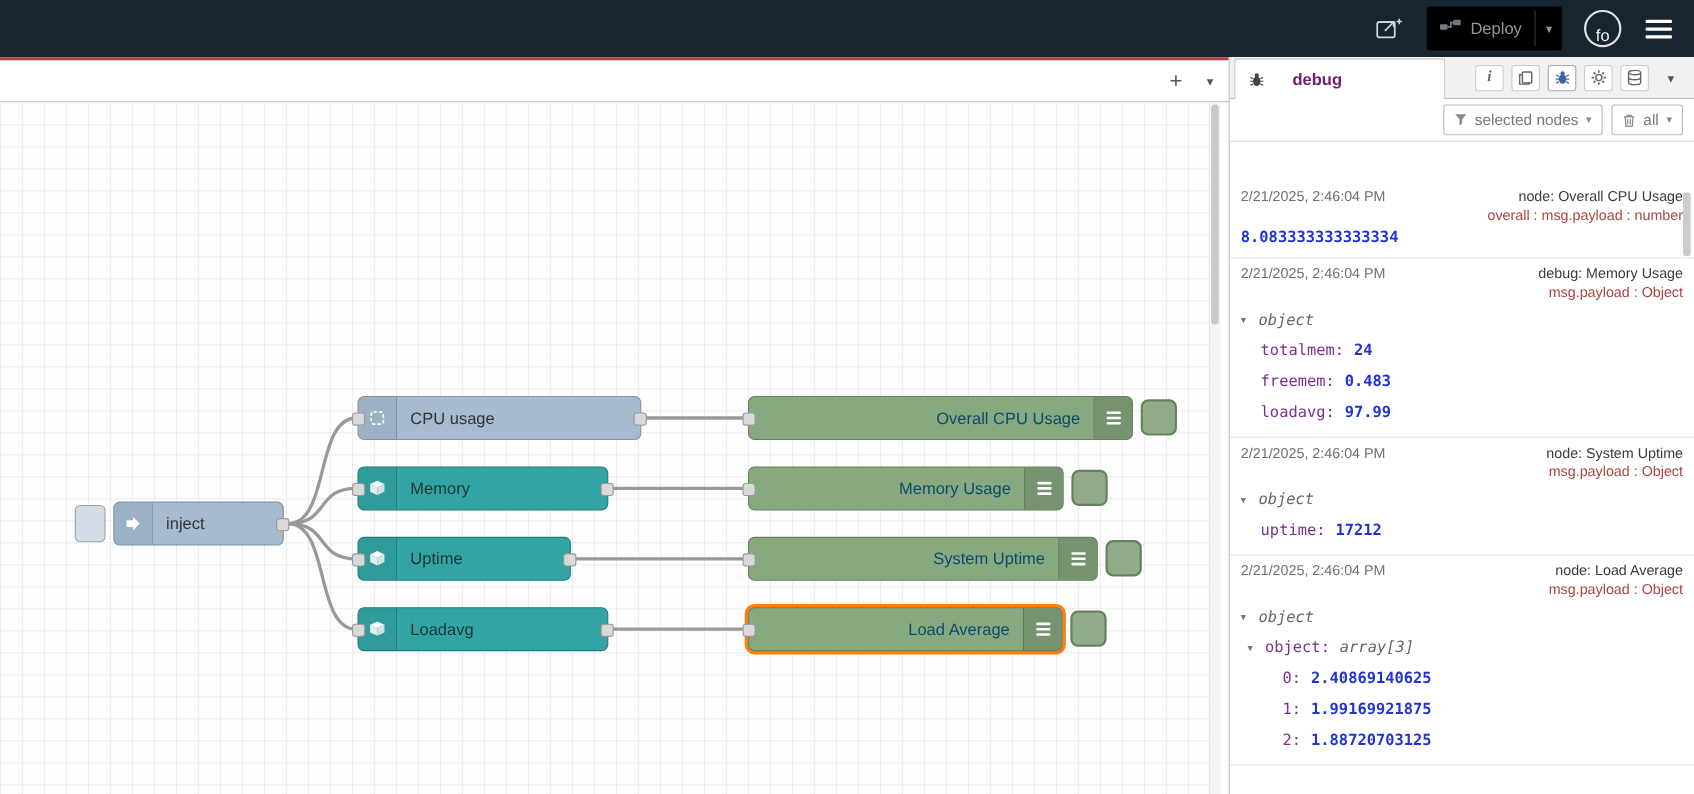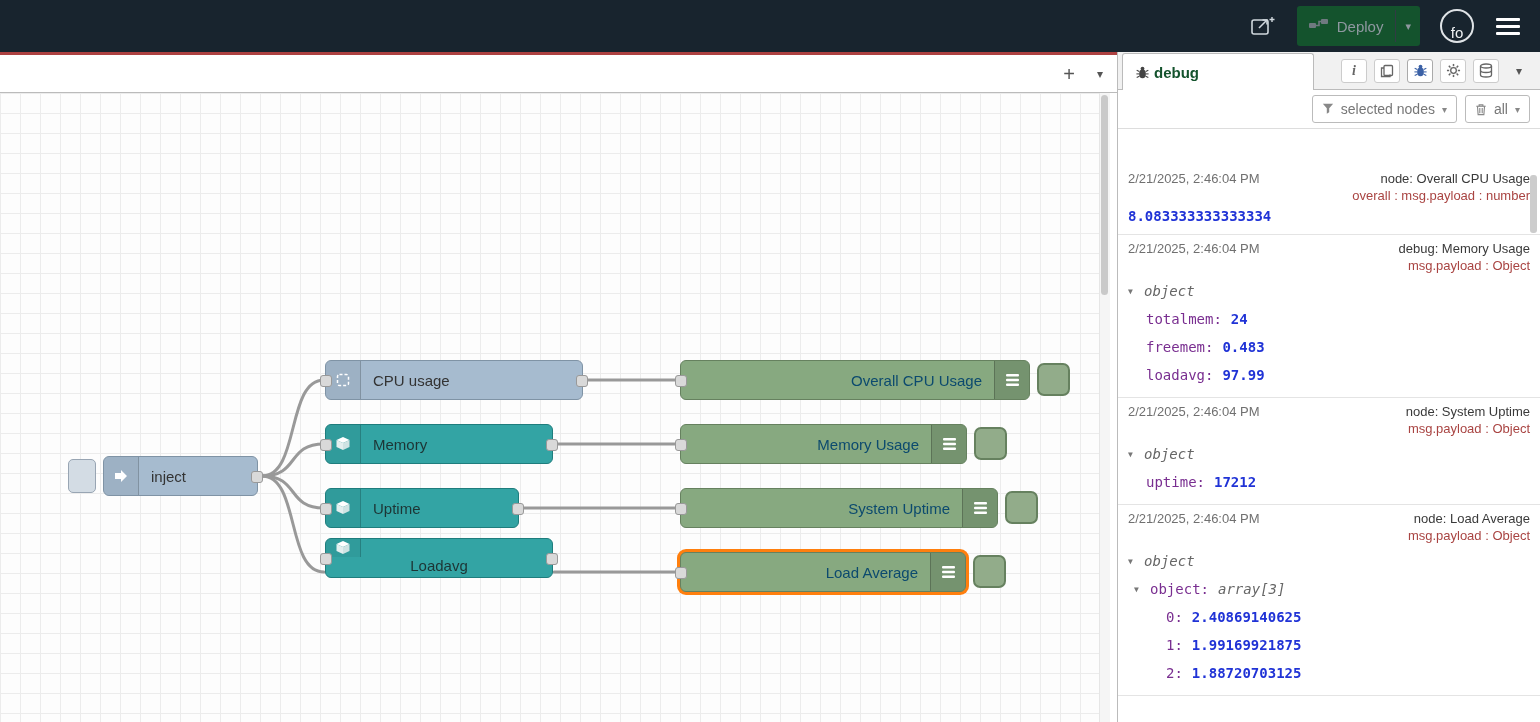--- a/index.html
+++ b/index.html
@@ -5,21 +5,21 @@
   html,body{margin:0;padding:0;width:1540px;height:722px;overflow:hidden;
     font-family:"Liberation Sans",sans-serif;background:#fff;}
   .app{position:relative;width:1540px;height:722px;}
 
   
   header{position:absolute;top:0;left:0;right:0;height:52px;background:#18242e;
     display:flex;align-items:center;justify-content:flex-end;gap:20px;
     padding-right:18px;box-sizing:border-box;}
   .hdr-icon{color:#cfd7dd;display:flex;align-items:center;justify-content:center;
     background:none;border:none;padding:0;cursor:pointer;}
-  .deploy{height:40px;background:#14532d;border-radius:3px;display:flex;align-items:center;
+  .deploy{height:40px;background:#000000;border-radius:3px;display:flex;align-items:center;
     color:#8f98a0;font-size:15px;cursor:default;user-select:none;}
   .deploy-main{display:flex;align-items:center;gap:8px;padding:0 12px;}
   .deploy-caret{height:32px;display:flex;align-items:center;padding:0 9px;
     border-left:1px solid #313b44;font-size:11px;color:#8f98a0;}
   .avatar{width:34px;height:34px;border-radius:50%;border:2px solid #dfe3e6;
     display:flex;align-items:flex-end;justify-content:center;color:#eef1f3;
     font-size:15px;box-sizing:border-box;cursor:pointer;}
   .hamburger{display:flex;flex-direction:column;gap:4px;background:none;border:none;
     padding:4px 2px;cursor:pointer;}
   .hamburger .bar{width:24px;height:3px;background:#fff;border-radius:1px;}
@@ -70,22 +70,22 @@
     box-sizing:border-box;}
   .toggle{position:absolute;width:33px;height:33px;border-radius:7px;background:#92ac8a;
     border:2px solid #66815f;box-sizing:border-box;cursor:pointer;}
 
   
   .sidebar{flex:1;border-left:1px solid #bbb;display:flex;flex-direction:column;
     background:#fff;position:relative;}
   .sidebar-tabs{height:38px;background:#f1f1f1;border-bottom:1px solid #bbb;
     display:flex;align-items:center;box-sizing:border-box;}
   .tab{height:37px;width:192px;background:#fff;border:1px solid #bbb;border-bottom:none;
-    display:flex;align-items:center;gap:4px;padding:0 12px;box-sizing:border-box;
-    font-size:15px;font-weight:600;color:#14532d;margin:1px 0 -1px 4px;
+    display:flex;align-items:center;gap:25px;padding:0 12px;box-sizing:border-box;
+    font-size:15px;font-weight:600;color:#701a75;margin:1px 0 -1px 4px;
     border-radius:3px 3px 0 0;cursor:pointer;position:relative;z-index:1;}
   .tab-icons{margin-left:auto;display:flex;align-items:center;gap:7px;padding-right:8px;}
   .icon-btn{min-width:26px;height:24px;border:1px solid #ccc;background:#fff;
     border-radius:3px;display:flex;align-items:center;justify-content:center;
     color:#666;font-size:13px;cursor:pointer;padding:0;}
   .icon-btn.active-bug{color:#3b61a6;border-color:#aaa;}
   .icon-btn.noborder{border-color:transparent;background:transparent;}
   .info-i{font-family:"Liberation Serif",serif;font-weight:bold;font-style:italic;font-size:14px;}
 
   .filter-row{height:39px;border-bottom:1px solid #ddd;display:flex;align-items:center;
@@ -215,21 +215,21 @@
               <path d="M9 2 L15.5 5 L9 8 L2.5 5 Z" fill="#ffffff"></path>
               <path d="M2.5 5 V12 L9 15 V8 Z" fill="#e3efef"></path>
               <path d="M15.5 5 V12 L9 15 V8 Z" fill="#cfe3e3"></path>
             </svg>
           </span>
           <span class="label">Uptime</span>
           <span class="port in"></span>
           <span class="port out"></span>
         </div>
 
-        <div class="node teal" style="left:325px;top:445px;width:228px;flex-direction:column;">
+        <div class="node teal" style="left:325px;top:459px;width:228px;">
           <span class="icon-box icon-left">
             <svg width="18" height="18" viewBox="0 0 18 18">
               <path d="M9 2 L15.5 5 L9 8 L2.5 5 Z" fill="#ffffff"></path>
               <path d="M2.5 5 V12 L9 15 V8 Z" fill="#e3efef"></path>
               <path d="M15.5 5 V12 L9 15 V8 Z" fill="#cfe3e3"></path>
             </svg>
           </span>
           <span class="label">Loadavg</span>
           <span class="port in"></span>
           <span class="port out"></span>

